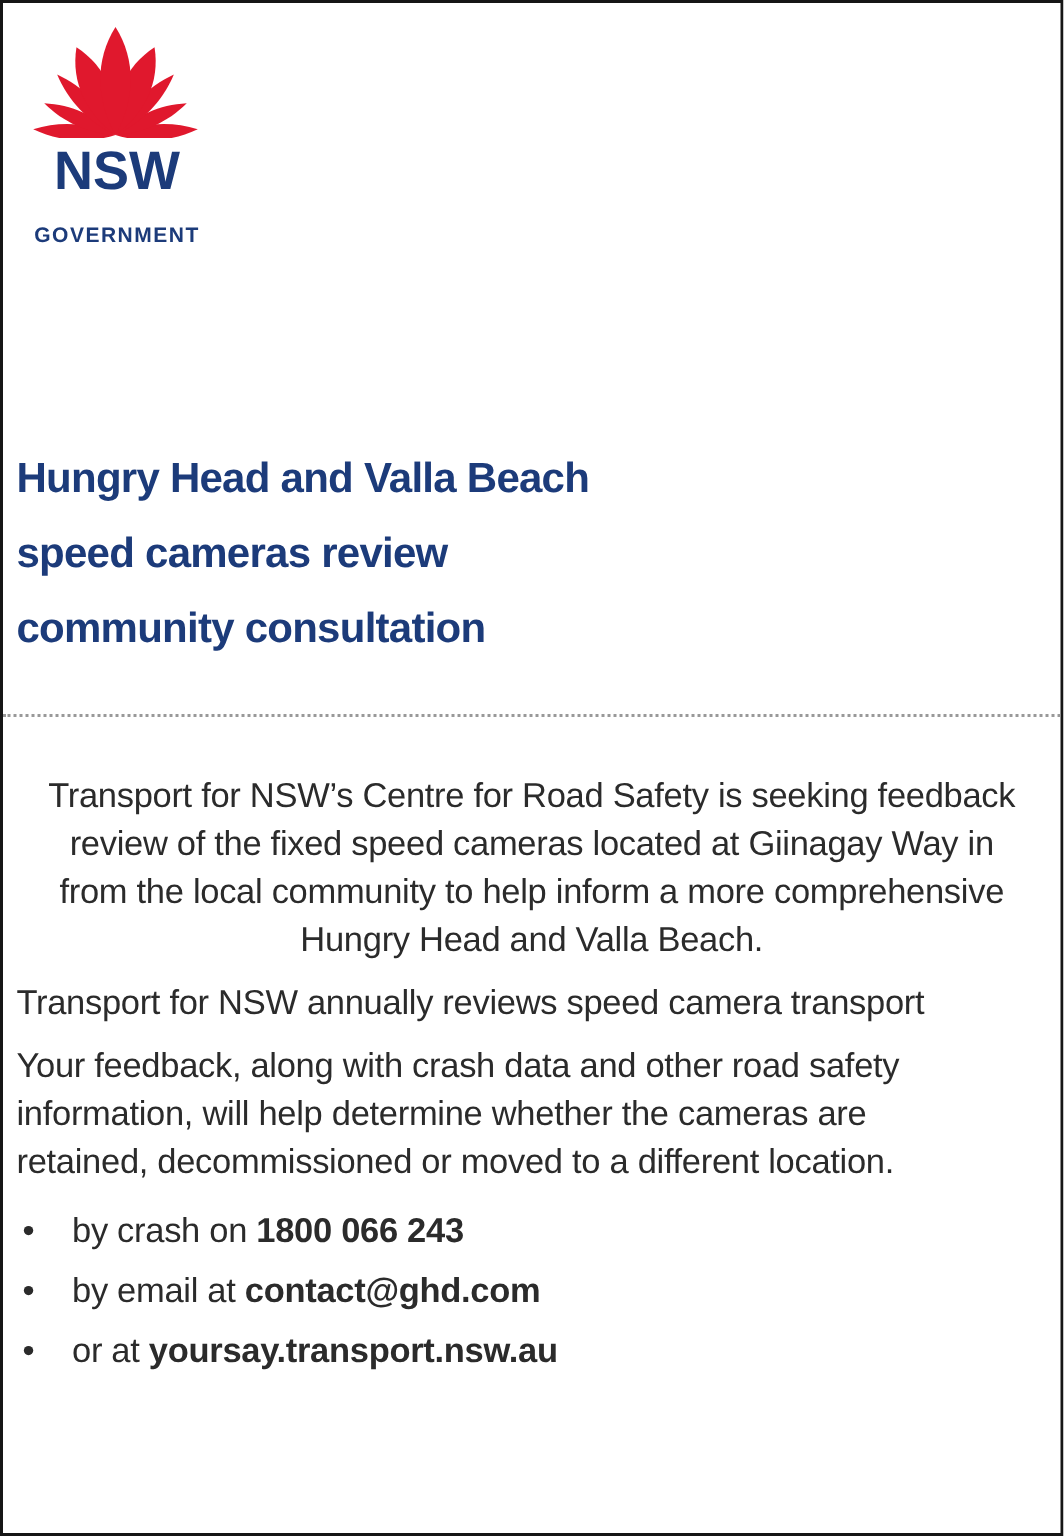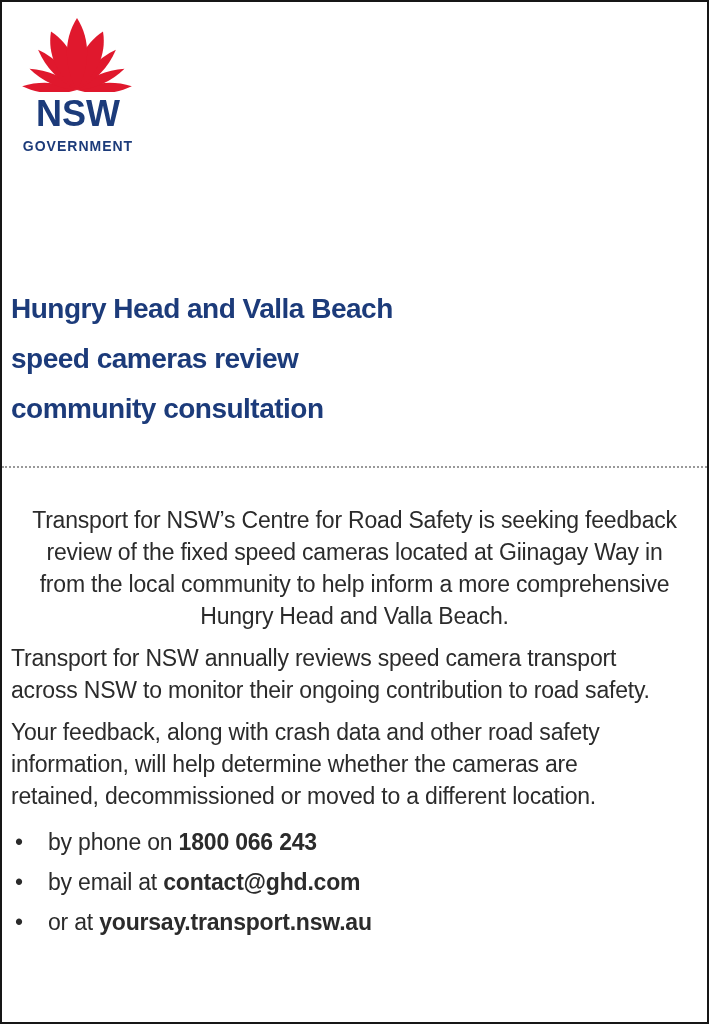--- a/index.html
+++ b/index.html
@@ -15,21 +15,21 @@
   }
   
   .logo{width:132px; text-align:center; margin-left:1px;}
   .logo svg{display:block; width:130px; height:80px; color:var(--red);}
   .logo .acronym{
     font-weight:bold; font-size:36px; line-height:40px; letter-spacing:0px;
     color:var(--navy); margin-top:2px;
   }
   .logo .gov{
     font-weight:bold; font-size:14px; line-height:16px; letter-spacing:1px;
-    color:var(--navy); margin-top:4px;
+    color:var(--navy); margin-top:14px;
   }
   
   h1.title{
     margin:130px 0 0 0; padding:0;
     color:var(--navy); font-size:28px; line-height:50px; font-weight:bold;
     letter-spacing:-0.5px;
   }
   h1.title .line{white-space:nowrap;}
   
   .divider{
@@ -82,34 +82,33 @@
 
   <div class="para first">
     <div class="line">Transport for NSW’s Centre for Road Safety is seeking feedback</div>
     <div class="line">review of the fixed speed cameras located at Giinagay Way in</div>
     <div class="line">from the local community to help inform a more comprehensive</div>
     <div class="line">Hungry Head and Valla Beach.</div>
   </div>
 
   <div class="para">
     <div class="line">Transport for NSW annually reviews speed camera transport</div>
-    <div class="line">across NSW to monitor their ongoing contribution to road safety.</div>
   </div>
 
   <div class="para">
     <div class="line">Your feedback, along with crash data and other road safety</div>
     <div class="line">information, will help determine whether the cameras are</div>
     <div class="line">retained, decommissioned or moved to a different location.</div>
   </div>
 
 
   <div class="bullets">
     <div class="bullet-row">
       <span class="dot"></span>
-      <span class="bullet-text"><span>by phone on </span><strong>1800 066 243</strong></span>
+      <span class="bullet-text"><span>by crash on </span><strong>1800 066 243</strong></span>
     </div>
     <div class="bullet-row">
       <span class="dot"></span>
       <span class="bullet-text"><span>by email at </span><strong>contact@ghd.com</strong></span>
     </div>
     <div class="bullet-row">
       <span class="dot"></span>
       <span class="bullet-text"><span>or at </span><strong>yoursay.transport.nsw.au</strong></span>
     </div>
   </div>

